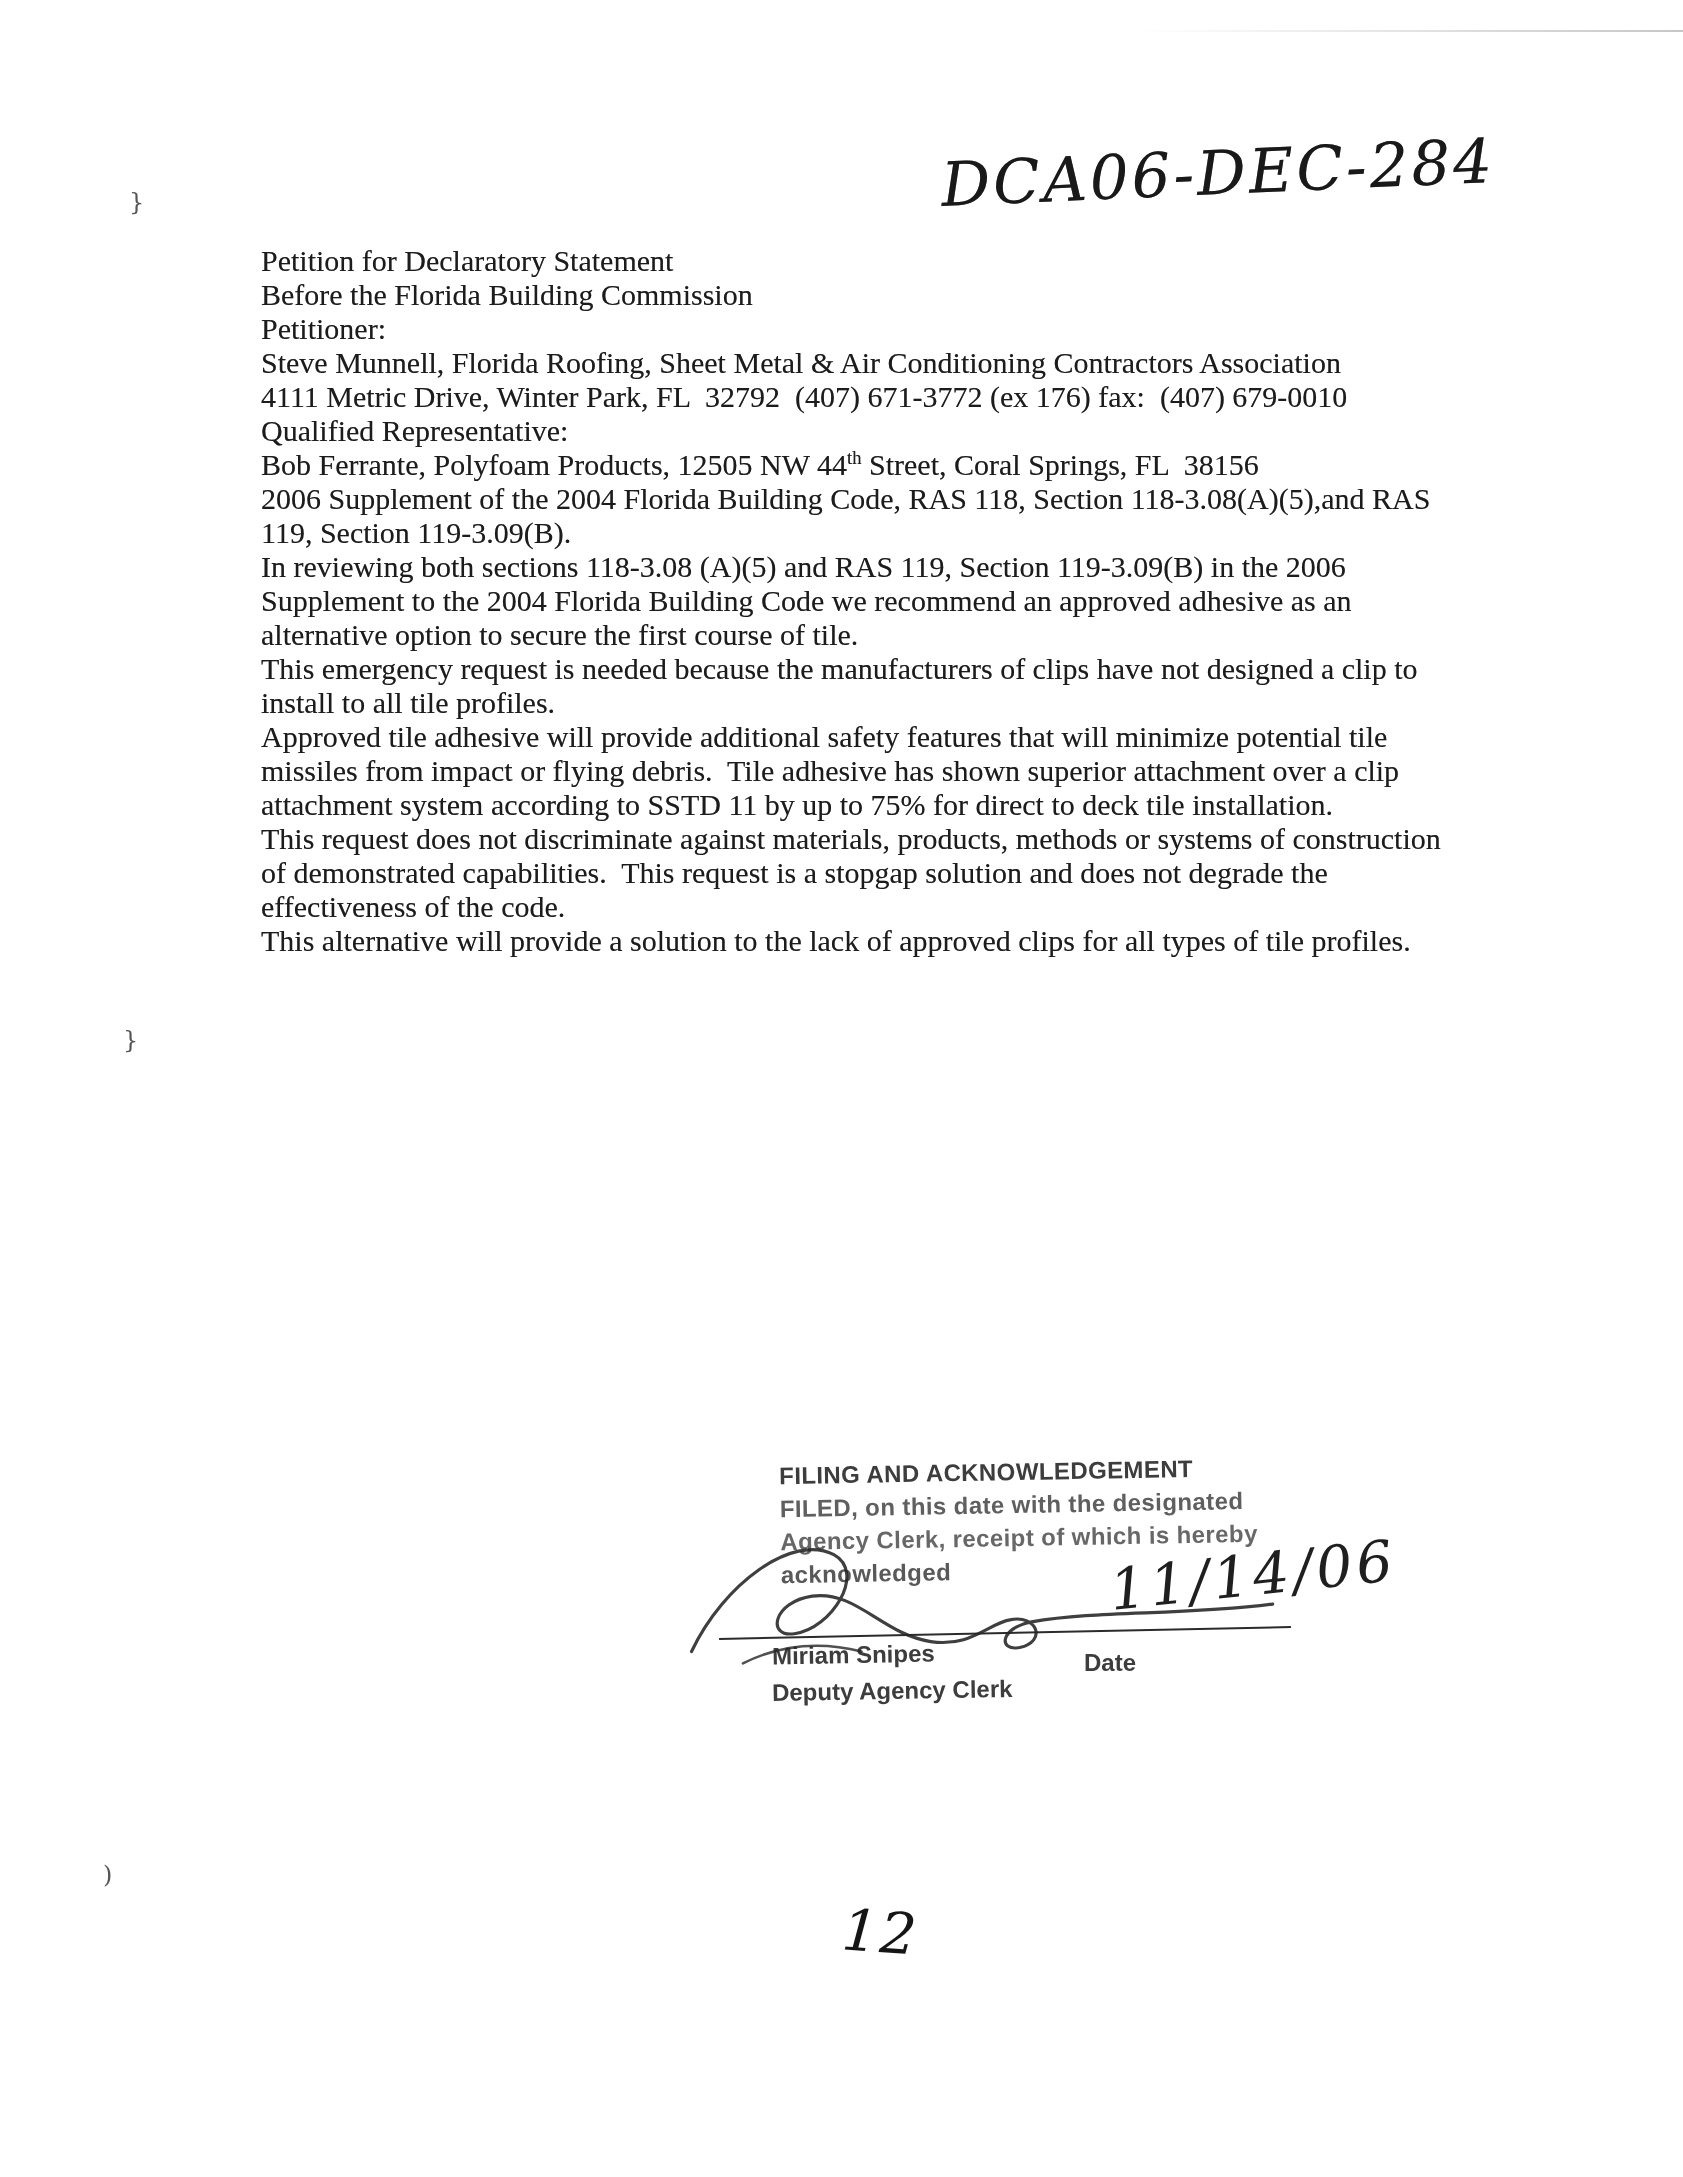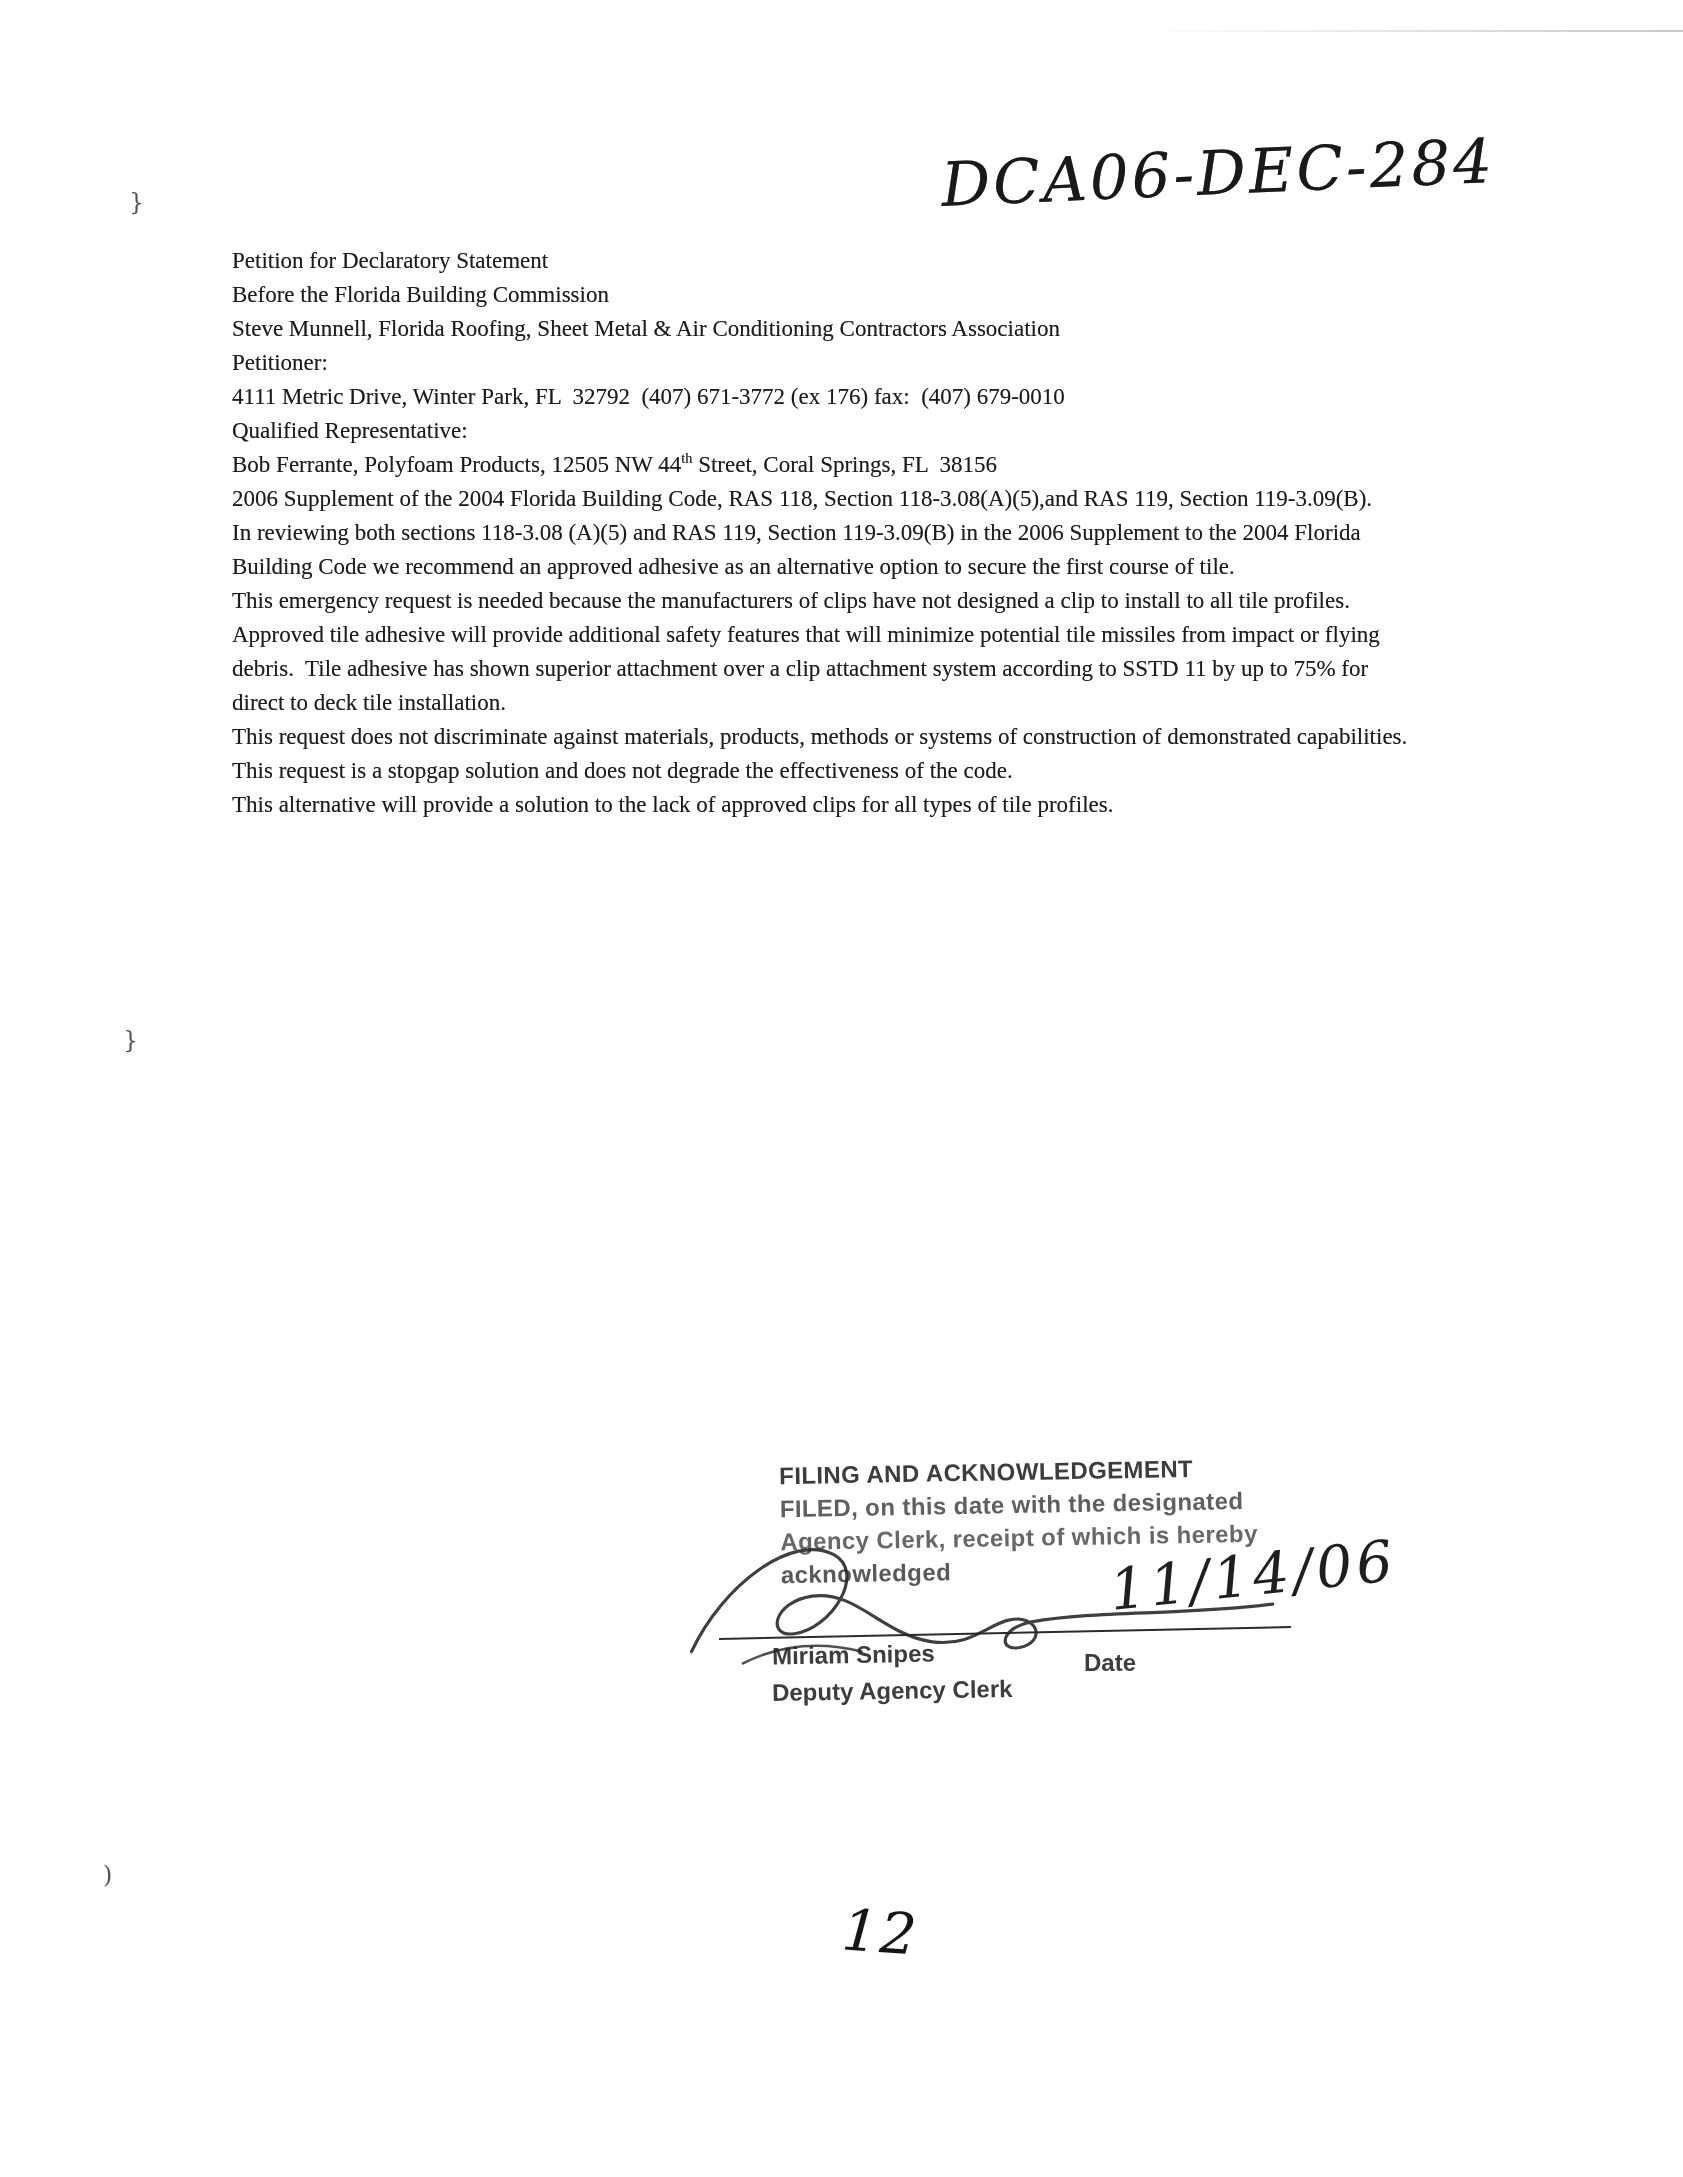--- a/index.html
+++ b/index.html
@@ -22,22 +22,22 @@
   }
   .case-number {
     position:absolute; left:941px; top:137px;
     font-family:"DejaVu Serif", serif; font-style:italic;
     font-size:61px; letter-spacing:3px; color:#191919;
     transform:rotate(-2.5deg);
     text-shadow:0 0 0.6px rgba(0,0,0,0.5);
     white-space:nowrap;
   }
   .content {
-    position:absolute; left:232px; top:244px; width:1193px;
-    font-size:23px; line-height:34px;
+    position:absolute; left:261px; top:244px; width:1193px;
+    font-size:30px; line-height:34px;
     text-shadow:0 0 0.5px rgba(20,20,20,0.45);
   }
   .content p { margin:0; white-space:pre-wrap; }
   .blk { margin:0; }
   .blk + .blk { }
   sup { font-size:0.62em; line-height:0; }
 
   
   .stamp {
     position:absolute; left:780px; top:1455px;
@@ -92,22 +92,22 @@
   <span class="margin-mark" style="left:103px; top:1861px;">)</span>
 
   <div class="case-number">DCA06-DEC-284</div>
 
   <div class="content">
     <p class="blk">Petition for Declaratory Statement</p>
 
     <p class="blk">Before the Florida Building Commission</p>
 
     <div class="blk">
+      <p>Petitioner:</p>
       <p>Steve Munnell, Florida Roofing, Sheet Metal &amp; Air Conditioning Contractors Association</p>
-      <p>Petitioner:</p>
       <p>4111 Metric Drive, Winter Park, FL  32792  (407) 671-3772 (ex 176) fax:  (407) 679-0010</p>
     </div>
 
     <div class="blk">
       <p>Qualified Representative:</p>
       <p><span>Bob Ferrante, Polyfoam Products, 12505 NW 44</span><sup>th</sup><span> Street, Coral Springs, FL  38156</span></p>
     </div>
 
     <p class="blk">2006 Supplement of the 2004 Florida Building Code, RAS 118, Section 118-3.08(A)(5),and RAS 119, Section 119-3.09(B).</p>
     <p class="blk">In reviewing both sections 118-3.08 (A)(5) and RAS 119, Section 119-3.09(B) in the 2006 Supplement to the 2004 Florida Building Code we recommend an approved adhesive as an alternative option to secure the first course of tile.</p>

